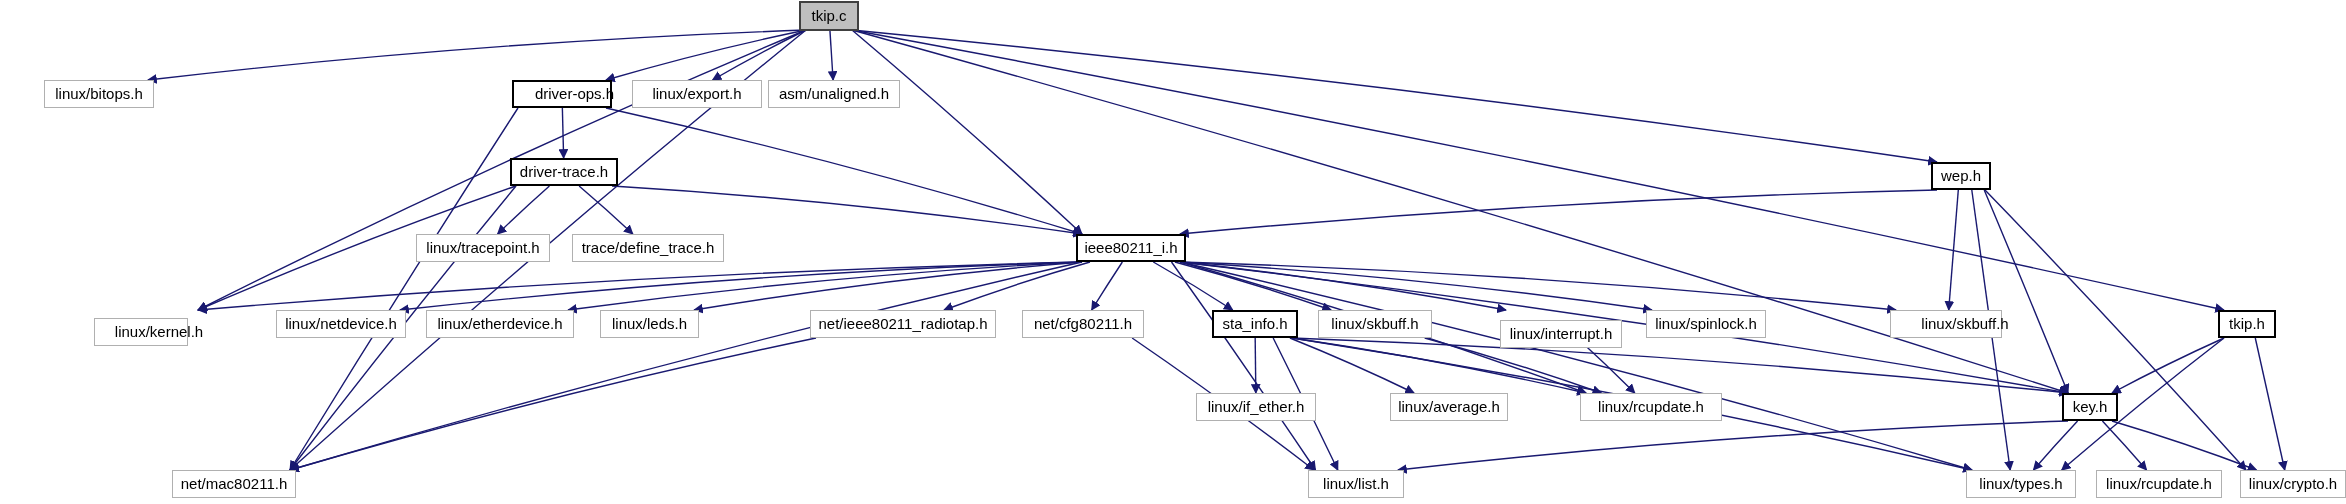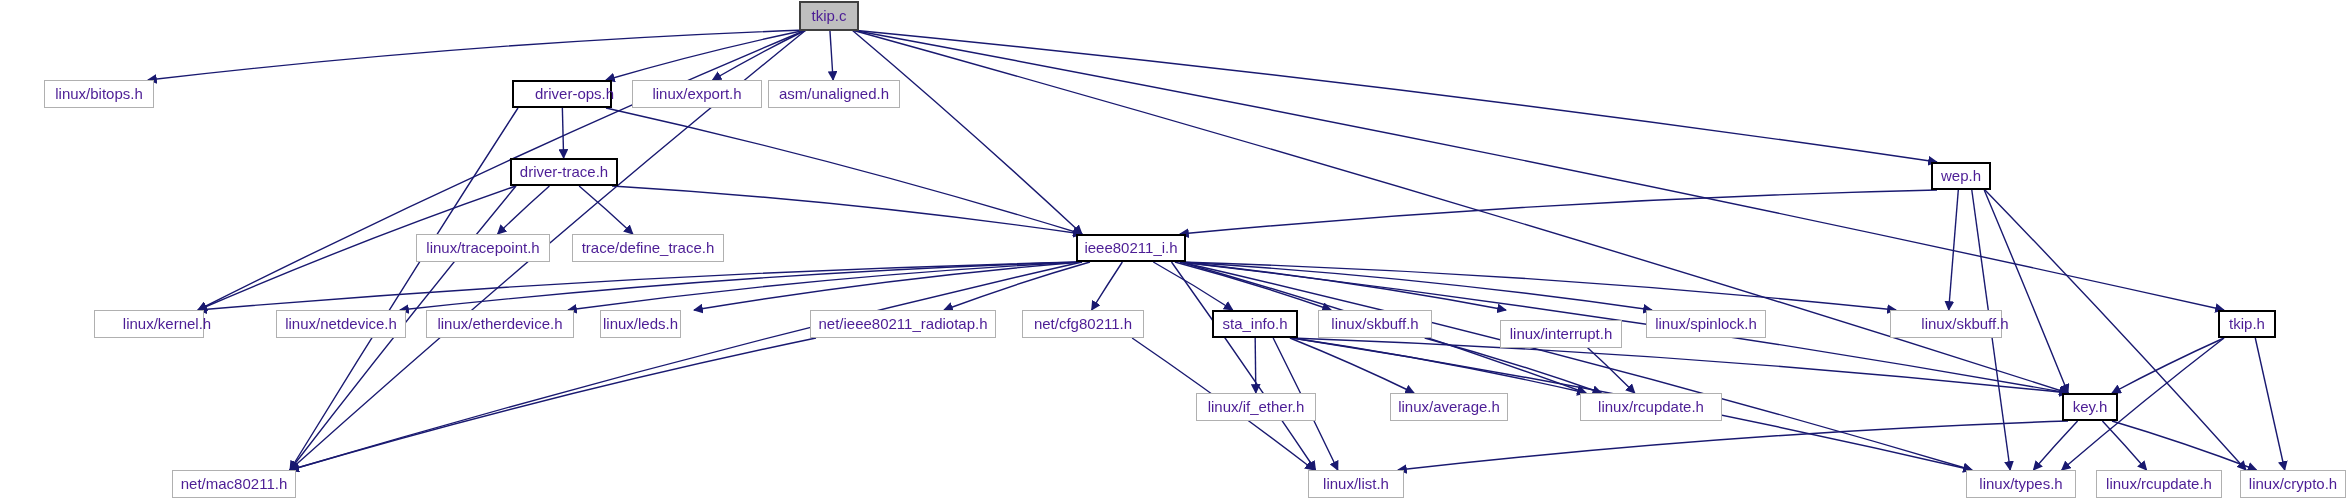--- a/index.html
+++ b/index.html
@@ -14,21 +14,21 @@
   #edges{position:absolute;left:0;top:0;width:2346px;height:504px;}
   .node{
     position:absolute;
     box-sizing:border-box;
     display:flex;
     align-items:center;
     justify-content:center;
     height:28px;
     border:1px solid #b0b0b0;
     background:#ffffff;
-    color:#4c1d95;
+    color:#000000;
     font-size:15px;
     line-height:28px;
     white-space:nowrap;
     letter-spacing:0px;
   }
   .node.root{
     background:#bfbfbf;
     border:1px solid #404040;
     border-width:1px;
     box-shadow:0 0 0 1px #404040;
@@ -134,30 +134,30 @@
       </div>
       <div class="node plain" style="left: 416px; top: 234px; width: 134px;">
         <span>linux/tracepoint.h</span>
       </div>
       <div class="node plain" style="left: 572px; top: 234px; width: 152px;">
         <span>trace/define_trace.h</span>
       </div>
       <div class="node hdr" style="left: 2218px; top: 310px; width: 58px;">
         <span>tkip.h</span>
       </div>
-      <div class="node plain" style="left: 94px; top: 310px; width: 110px; padding-left: 36px;">
+      <div class="node plain" style="left: 94px; top: 318px; width: 94px; padding-left: 36px;">
         <span>linux/kernel.h</span>
       </div>
       <div class="node plain" style="left: 276px; top: 310px; width: 130px;">
         <span>linux/netdevice.h</span>
       </div>
       <div class="node plain" style="left: 426px; top: 310px; width: 148px;">
         <span>linux/etherdevice.h</span>
       </div>
-      <div class="node plain" style="left: 600px; top: 310px; width: 81px;">
+      <div class="node plain" style="left: 600px; top: 310px; width: 99px;">
         <span>linux/leds.h</span>
       </div>
       <div class="node plain" style="left: 810px; top: 310px; width: 186px;">
         <span>net/ieee80211_radiotap.h</span>
       </div>
       <div class="node plain" style="left: 1022px; top: 310px; width: 122px;">
         <span>net/cfg80211.h</span>
       </div>
       <div class="node hdr" style="left: 1212px; top: 310px; width: 86px;">
         <span>sta_info.h</span>

